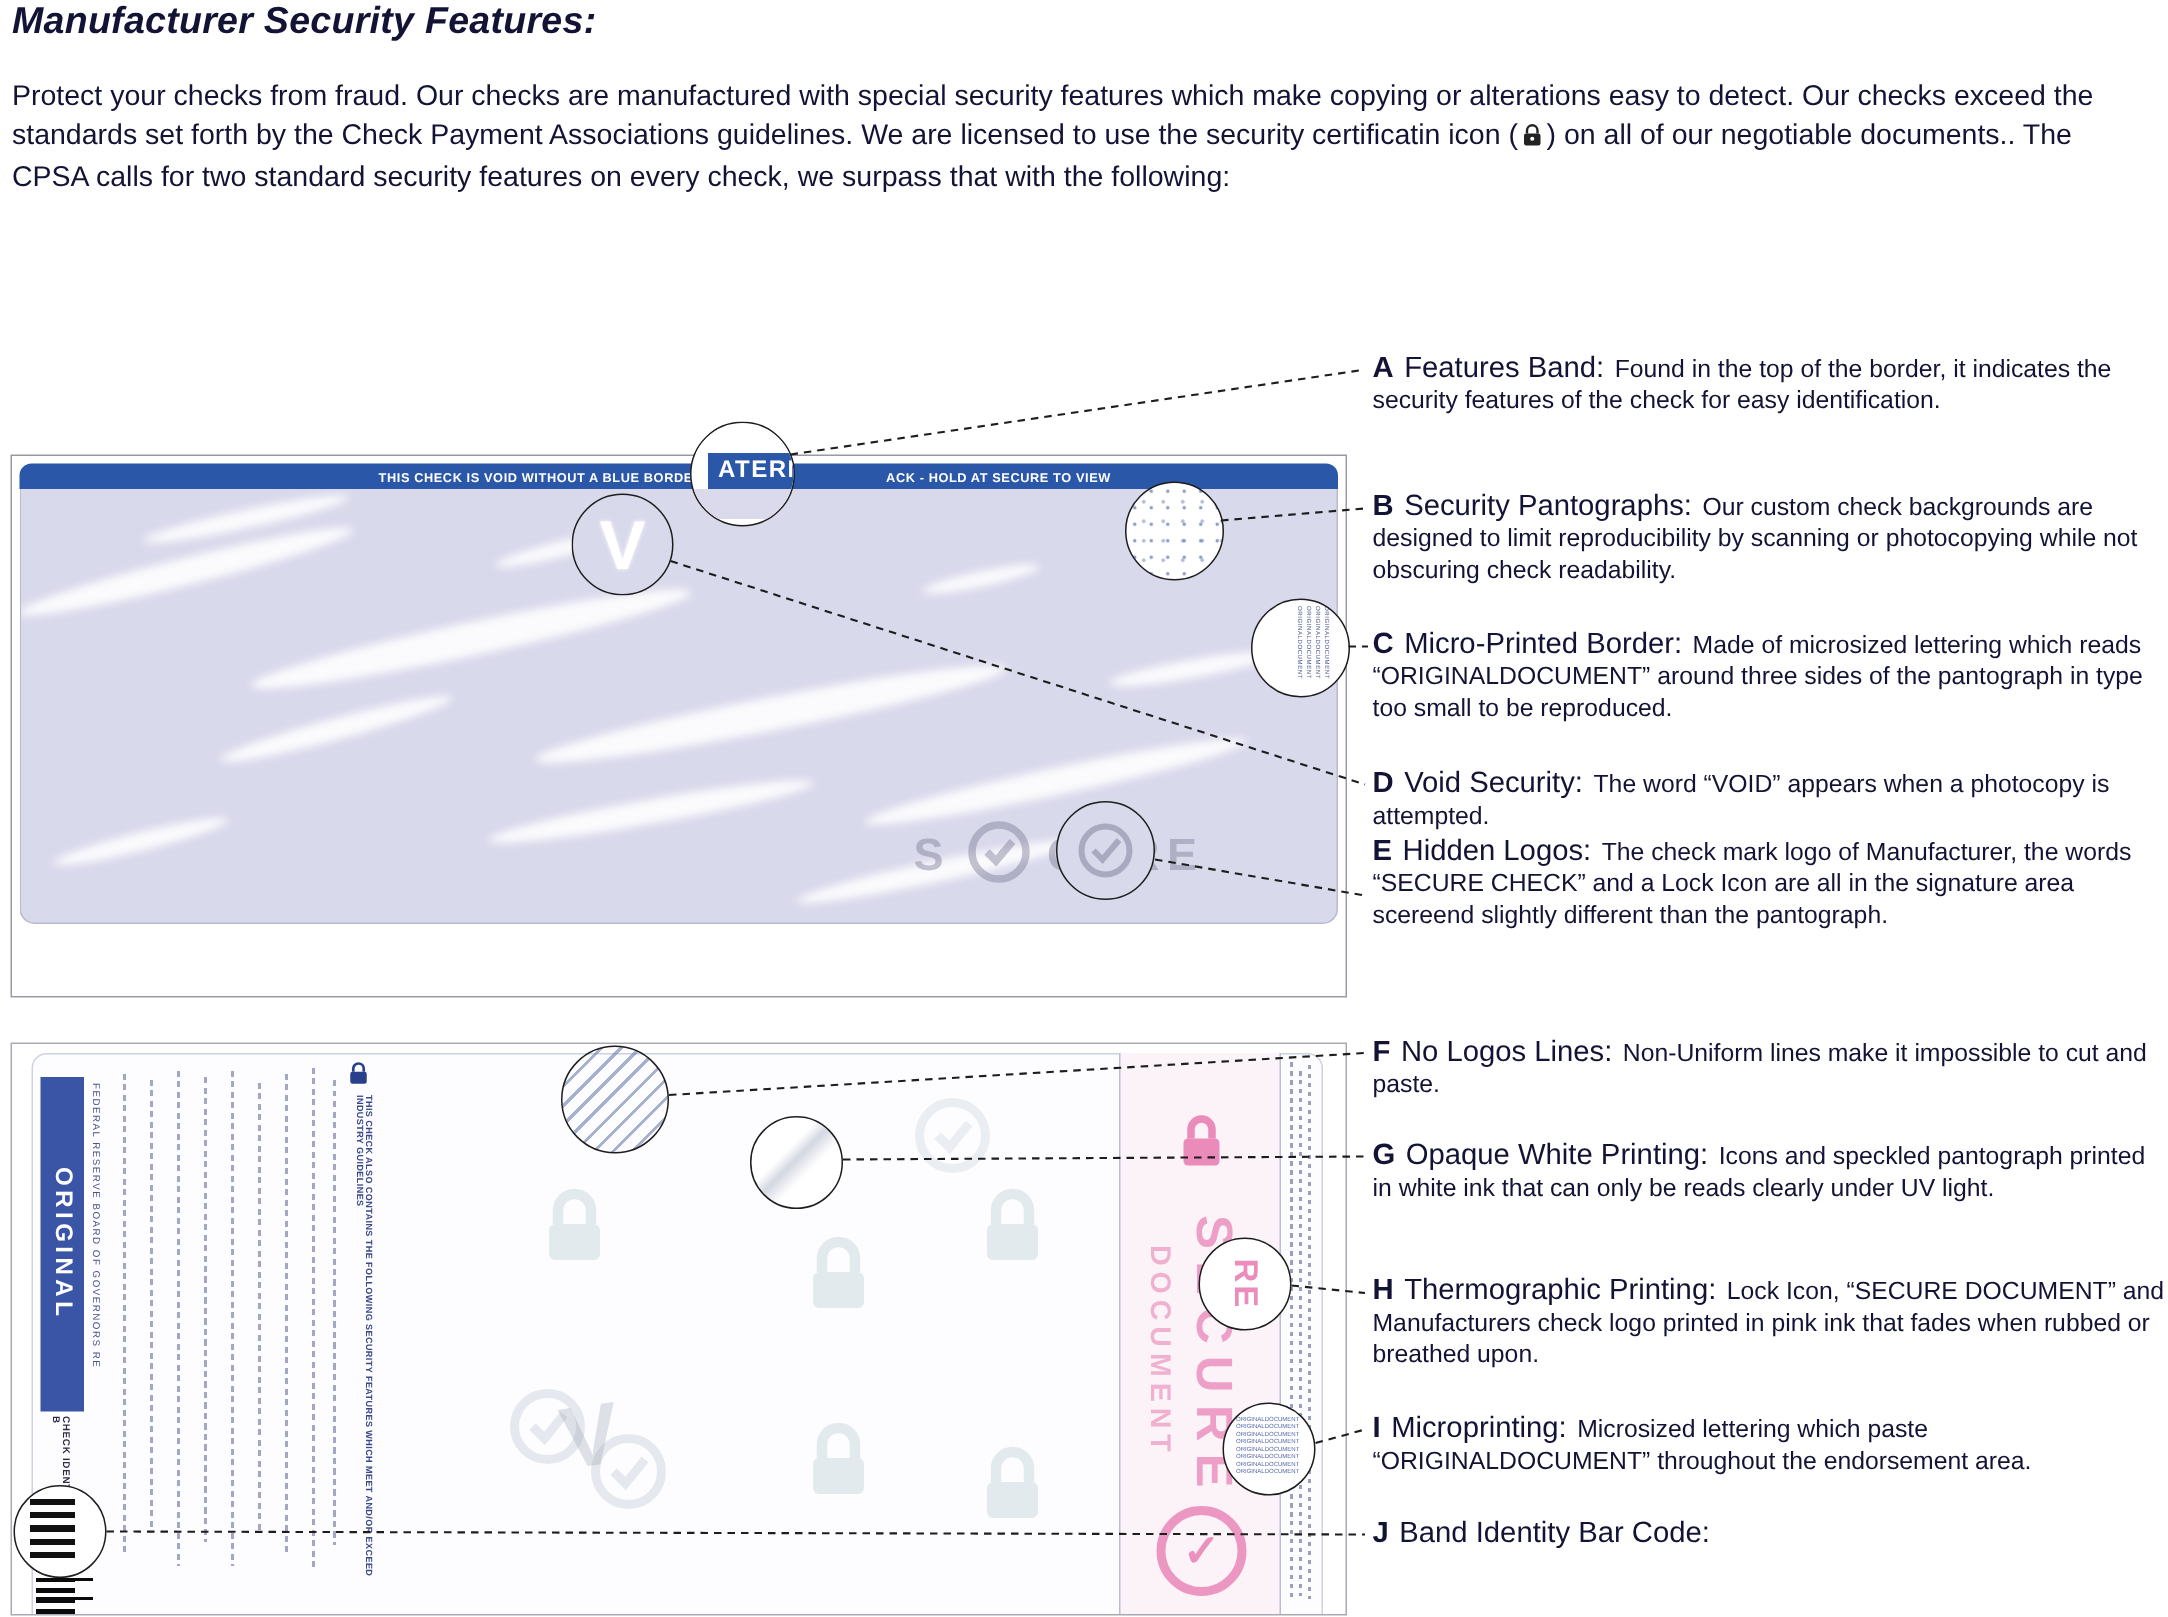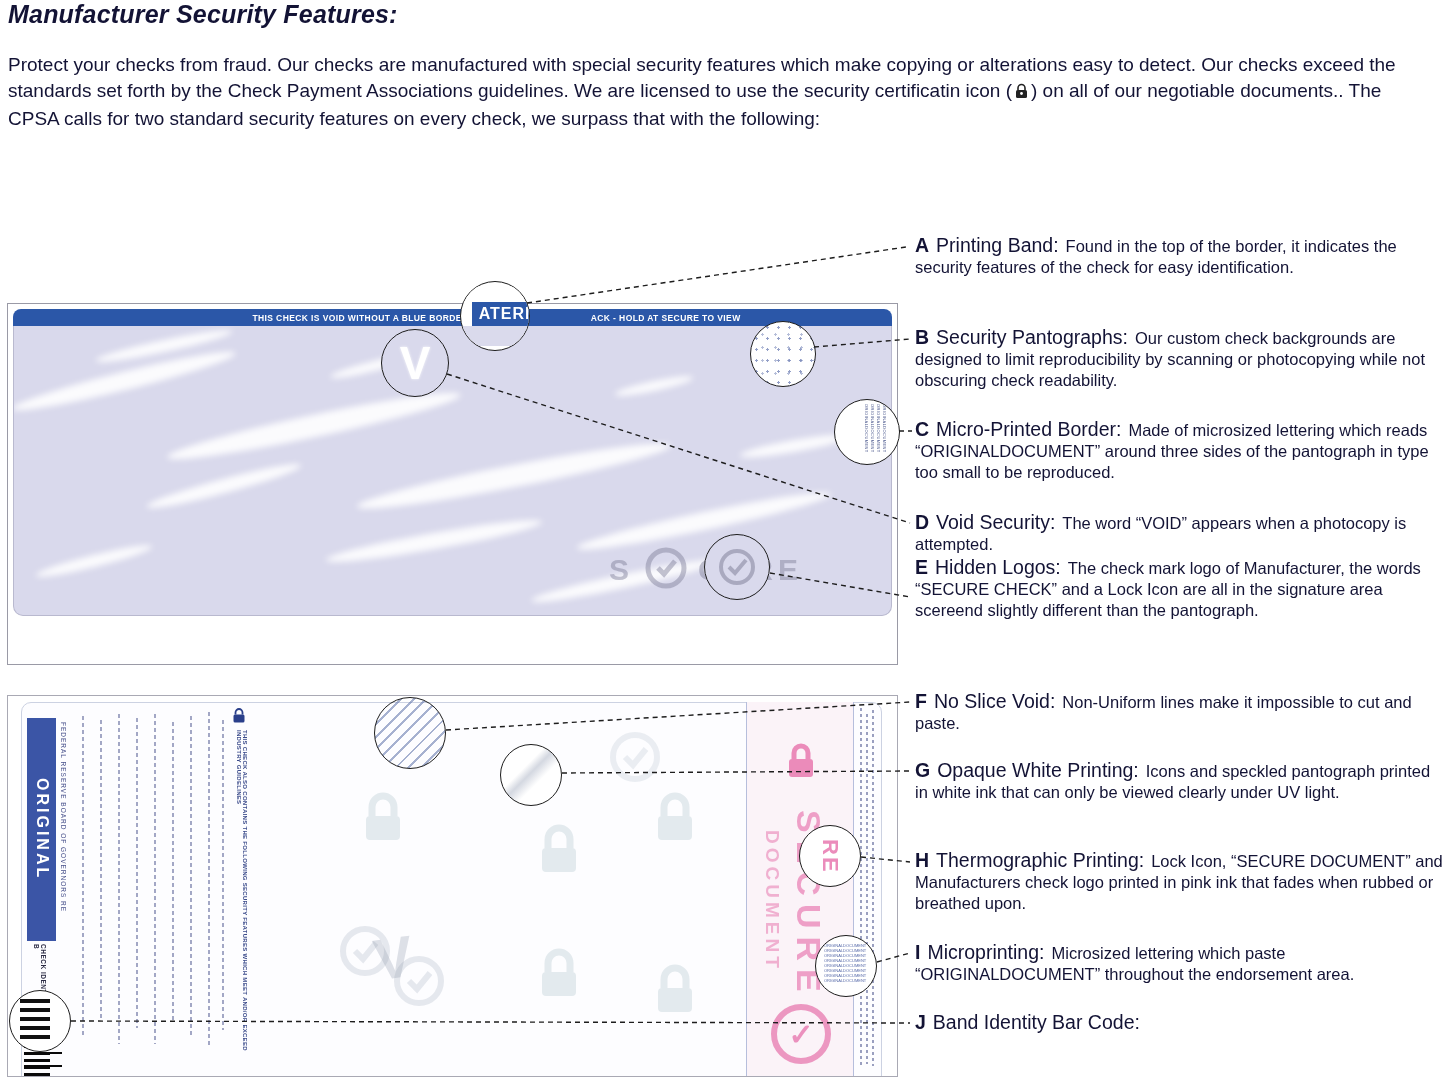--- a/index.html
+++ b/index.html
@@ -315,22 +315,22 @@
   <line x1="899" y1="431" x2="912" y2="431"></line>
   <line x1="447" y1="374" x2="910" y2="523"></line>
   <line x1="770" y1="573" x2="910" y2="597"></line>
   <line x1="446" y1="730" x2="910" y2="702"></line>
   <line x1="562" y1="773" x2="910" y2="771"></line>
   <line x1="861" y1="857" x2="910" y2="862"></line>
   <line x1="877" y1="962" x2="910" y2="953"></line>
   <line x1="71" y1="1021" x2="910" y2="1023"></line>
 </svg>
 
-<div class="callout" style="top:235px"><span class="c-letter">A</span><span class="c-title">Printing Band:</span><span class="c-body">Found in the top of the border, it indicates the security features of the check for easy identification.</span></div>
+<div class="callout" style="top:235px"><span class="c-letter">A</span><span class="c-title">Features Band:</span><span class="c-body">Found in the top of the border, it indicates the security features of the check for easy identification.</span></div>
 <div class="callout" style="top:327px"><span class="c-letter">B</span><span class="c-title">Security Pantographs:</span><span class="c-body">Our custom check backgrounds are designed to limit reproducibility by scanning or photocopying while not obscuring check readability.</span></div>
 <div class="callout" style="top:419px"><span class="c-letter">C</span><span class="c-title">Micro-Printed Border:</span><span class="c-body">Made of microsized lettering which reads “ORIGINALDOCUMENT” around three sides of the pantograph in type too small to be reproduced.</span></div>
 <div class="callout" style="top:512px"><span class="c-letter">D</span><span class="c-title">Void Security:</span><span class="c-body">The word “VOID” appears when a photocopy is attempted.</span></div>
 <div class="callout" style="top:557px"><span class="c-letter">E</span><span class="c-title">Hidden Logos:</span><span class="c-body">The check mark logo of Manufacturer, the words “SECURE CHECK” and a Lock Icon are all in the signature area scereend slightly different than the pantograph.</span></div>
-<div class="callout" style="top:691px"><span class="c-letter">F</span><span class="c-title">No Slice Void:</span><span class="c-body">Non-Uniform lines make it impossible to cut and paste.</span></div>
-<div class="callout" style="top:760px"><span class="c-letter">G</span><span class="c-title">Opaque White Printing:</span><span class="c-body">Icons and speckled pantograph printed in white ink that can only be viewed clearly under UV light.</span></div>
+<div class="callout" style="top:691px"><span class="c-letter">F</span><span class="c-title">No Logos Lines:</span><span class="c-body">Non-Uniform lines make it impossible to cut and paste.</span></div>
+<div class="callout" style="top:760px"><span class="c-letter">G</span><span class="c-title">Opaque White Printing:</span><span class="c-body">Icons and speckled pantograph printed in white ink that can only be reads clearly under UV light.</span></div>
 <div class="callout" style="top:850px"><span class="c-letter">H</span><span class="c-title">Thermographic Printing:</span><span class="c-body">Lock Icon, “SECURE DOCUMENT” and Manufacturers check logo printed in pink ink that fades when rubbed or breathed upon.</span></div>
 <div class="callout" style="top:942px"><span class="c-letter">I</span><span class="c-title">Microprinting:</span><span class="c-body">Microsized lettering which paste “ORIGINALDOCUMENT” throughout the endorsement area.</span></div>
 <div class="callout" style="top:1012px"><span class="c-letter">J</span><span class="c-title">Band Identity Bar Code:</span><span class="c-body"></span></div>
 
 </body></html>

